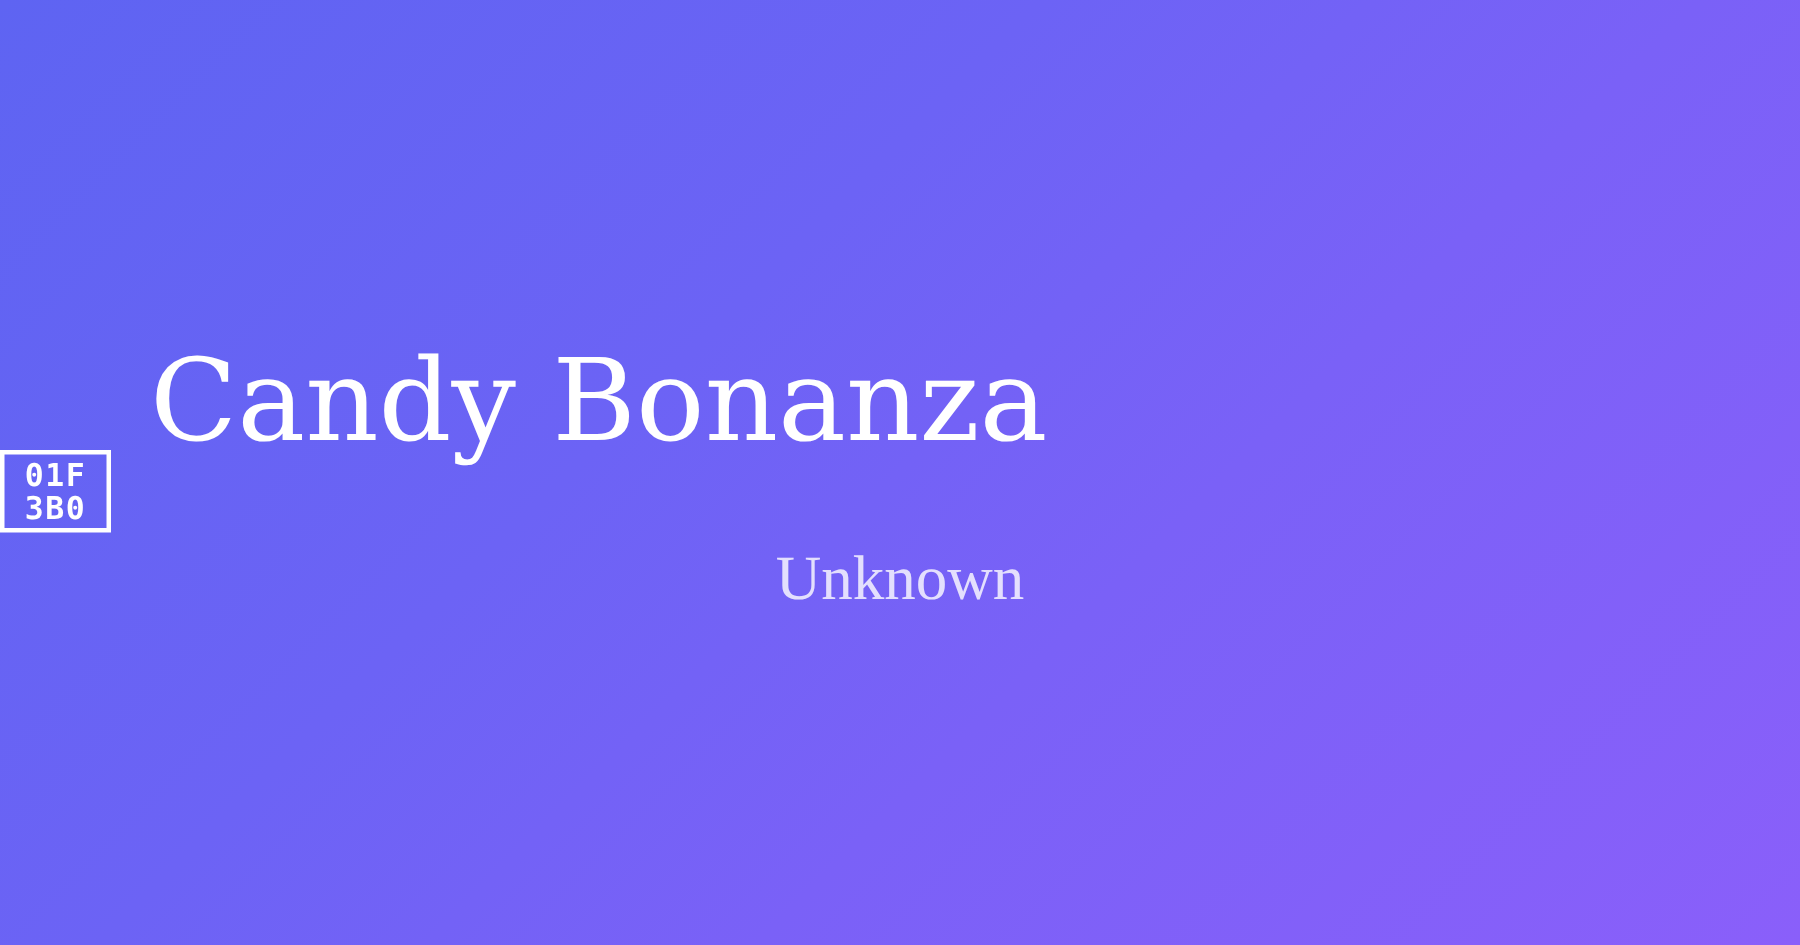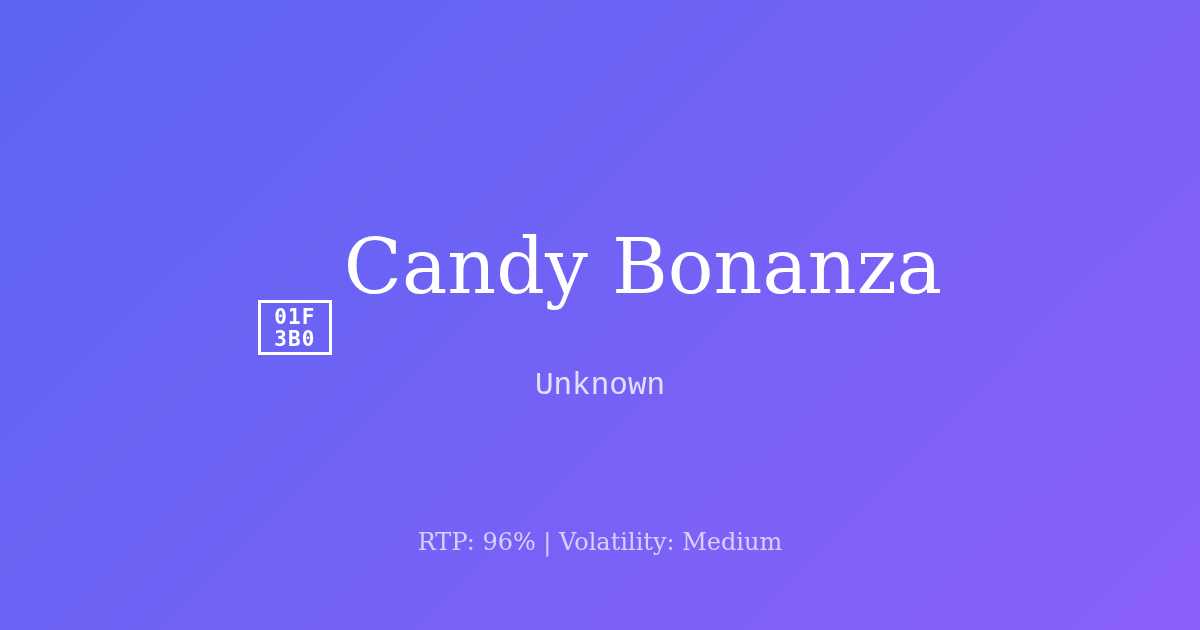--- a/index.html
+++ b/index.html
@@ -27,22 +27,22 @@
 
   
   #title-row {
     position: absolute;
     top: 0;
     left: 0;
     right: 0;
     height: 356px;
     display: flex;
     align-items: flex-end;
-    justify-content: center;
-    gap: 12px;
+    justify-content: flex-start;
+    gap: 26px;
     padding-bottom: 0;
   }
 
   #title-text {
     font-family: "DejaVu Serif", "Liberation Serif", serif;
     font-weight: normal;
     font-size: 76px;
     line-height: 1;
     color: #ffffff;
     letter-spacing: 0px;
@@ -71,23 +71,23 @@
     letter-spacing: 1px;
   }
 
   
   #subtitle {
     position: absolute;
     top: 363px;
     left: 0;
     right: 0;
     text-align: center;
-    font-family: Liberation Mono, monospace;
+    font-family: Liberation Serif, serif;
     font-weight: normal;
-    font-size: 31px;
+    font-size: 42px;
     line-height: 46px;
     color: rgba(255, 255, 255, 0.80);
   }
 
   
   #meta {
     position: absolute;
     top: 527px;
     left: 0;
     right: 0;
@@ -110,15 +110,14 @@
     <span id="emoji-icon">
       <span class="tofu-line">01F</span>
       <span class="tofu-line">3B0</span>
     </span>
 
     <h1 id="title-text">Candy Bonanza</h1>
   </div>
 
   <div id="subtitle">Unknown</div>
 
-  <div id="meta">RTP: 96% | Volatility: Medium</div>
 
 </div>
 
 </body></html>

